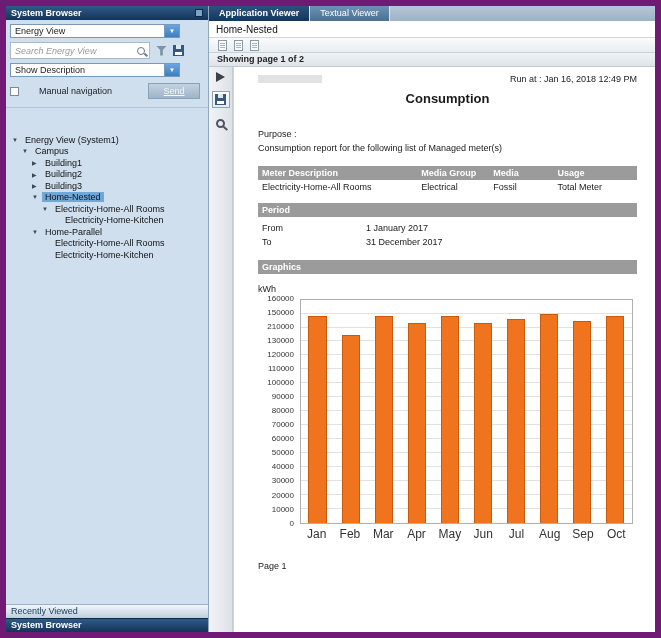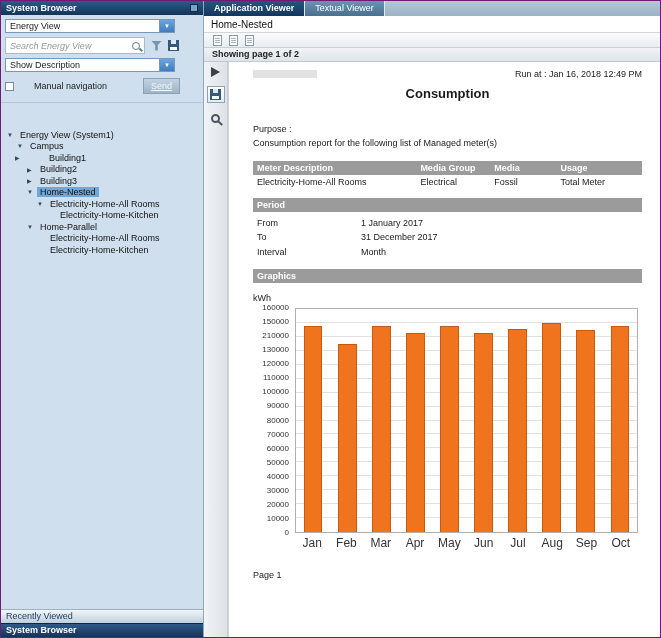--- a/index.html
+++ b/index.html
@@ -1,18 +1,18 @@
 <!DOCTYPE html>
 <html><head>
 <meta charset="utf-8">
 <style>
   * { box-sizing: border-box; margin: 0; padding: 0; }
   html,body { background:#f0f0f0; }
   body { font-family:"Liberation Sans", sans-serif; }
-  .window { width:661px; height:638px; border:1px solid #701a75; background:#22c55e; display:flex; overflow:hidden; position:relative; }
+  .window { width:661px; height:638px; border:6px solid #701a75; background:#22c55e; display:flex; overflow:hidden; position:relative; }
 
   
   .left-panel { width:203px; flex:none; display:flex; flex-direction:column; background:#cfdfee; border-right:1px solid #8fa8c0; }
   .panel-header { height:14px; flex:none; background:linear-gradient(#2f5a88,#133459); color:#fff; font-size:9px; font-weight:bold; line-height:14px; padding:0 5px; display:flex; justify-content:space-between; align-items:center; }
   .panel-header .hdr-dot { width:8px; height:8px; background:#7fa2c4; border:1px solid #0d2946; flex:none; }
   .controls { padding:4px 4px 8px; display:flex; flex-direction:column; gap:4px; border-bottom:1px solid #b4c6d8; }
   .dropdown { width:170px; height:14px; background:#fff; border:1px solid #7898b8; display:flex; align-items:center; font-size:9px; cursor:default; }
   .dd-text { flex:1; padding:0 4px; color:#222; white-space:nowrap; overflow:hidden; }
   .dd-btn { width:15px; height:100%; background:linear-gradient(#6aa5e0,#3d7ec0); color:#fff; font-size:6px; display:flex; align-items:center; justify-content:center; border-left:1px solid #7898b8; }
   .search-row { display:flex; align-items:center; gap:6px; }
@@ -20,21 +20,21 @@
   .searchbox input { flex:1; min-width:0; border:none; outline:none; background:transparent; font-family:inherit; font-size:9px; font-style:italic; color:#444; }
   .searchbox input::placeholder { color:#999; font-style:italic; }
   .mag { width:8px; height:8px; border:1.5px solid #667a8e; border-radius:50%; position:relative; flex:none; }
   .mag::after { content:''; position:absolute; width:4px; height:1.5px; background:#667a8e; right:-4px; bottom:-2px; transform:rotate(42deg); }
   .funnel { width:11px; height:10px; background:#7d93a8; clip-path:polygon(0 0,100% 0,62% 45%,62% 100%,38% 100%,38% 45%); flex:none; }
   .floppy { width:11px; height:11px; background:#35597d; position:relative; flex:none; }
   .floppy::before { content:''; position:absolute; top:0; left:3px; width:5px; height:4px; background:#dfe8f0; }
   .floppy::after { content:''; position:absolute; bottom:1px; left:2px; width:7px; height:3px; background:#fff; }
   .manual-row { display:flex; align-items:center; gap:20px; font-size:9px; color:#222; margin-top:2px; }
   .checkbox { width:9px; height:9px; background:#fff; border:1px solid #7a8a9a; flex:none; }
-  .send-btn { margin-left:16px; width:37px; height:16px; font-size:9px; color:#f4f8fb; background:linear-gradient(#c3d2e0,#9db4c8); border:1px solid #8aa2b8; font-family:inherit;text-decoration:underline; }
+  .send-btn { margin-left:16px; width:52px; height:16px; font-size:9px; color:#f4f8fb; background:linear-gradient(#c3d2e0,#9db4c8); border:1px solid #8aa2b8; font-family:inherit;text-decoration:underline; }
   .tree { flex:1; margin-top:26px; font-size:9px; overflow:hidden; }
   .tree-row { display:flex; align-items:center; height:11.5px; white-space:nowrap; cursor:default; }
   .tri { width:10px; font-size:6px; color:#3a4a5a; flex:none; }
   .tree-label { padding:0 3px; color:#111; }
   .tree-label.selected { background:#6fa7d8; }
   .bottom-bars { margin-top:auto; flex:none; }
   .bbar { height:14px; font-size:9px; line-height:13px; padding:0 5px; cursor:default; }
   .bbar.light { background:linear-gradient(#f2f6fa,#bfcfdd); color:#1a3a5c; border-top:1px solid #9ab0c4; }
   .bbar.dark { background:linear-gradient(#2f5a88,#133459); color:#fff; font-weight:bold; border-top:1px solid #0c2844; }
 
@@ -125,21 +125,21 @@
 
     <div class="tree">
         <div class="tree-row" style="padding-left: 6px;">
           <span class="tri">▼</span>
           <span class="tree-label">Energy View (System1)</span>
         </div>
         <div class="tree-row" style="padding-left: 16px;">
           <span class="tri">▼</span>
           <span class="tree-label">Campus</span>
         </div>
-        <div class="tree-row" style="padding-left: 14px; gap: 21px;">
+        <div class="tree-row" style="padding-left: 26px;">
           <span class="tri">▶</span>
           <span class="tree-label">Building1</span>
         </div>
         <div class="tree-row" style="padding-left: 26px;">
           <span class="tri">▶</span>
           <span class="tree-label">Building2</span>
         </div>
         <div class="tree-row" style="padding-left: 26px;">
           <span class="tri">▶</span>
           <span class="tree-label">Building3</span>
@@ -235,24 +235,20 @@
 
         <div class="section-bar">Period</div>
         <div class="period-rows">
             <div class="period-row">
               <span class="p-label">From</span>
               <span class="p-value">1 January 2017</span>
             </div>
             <div class="period-row">
               <span class="p-label">To</span>
               <span class="p-value">31 December 2017</span>
-            </div>
-            <div class="period-row">
-              <span class="p-label">Interval</span>
-              <span class="p-value">Month</span>
             </div>
           </div>
 
         <div class="section-bar">Graphics</div>
 
         <div class="unit-label">kWh</div>
 
         <div class="chart-wrap">
           <div class="y-axis">
               <span class="y-tick" style="bottom: 0%;">0</span>

